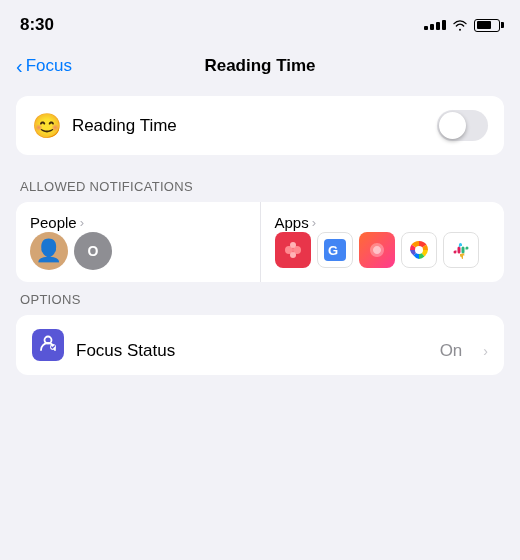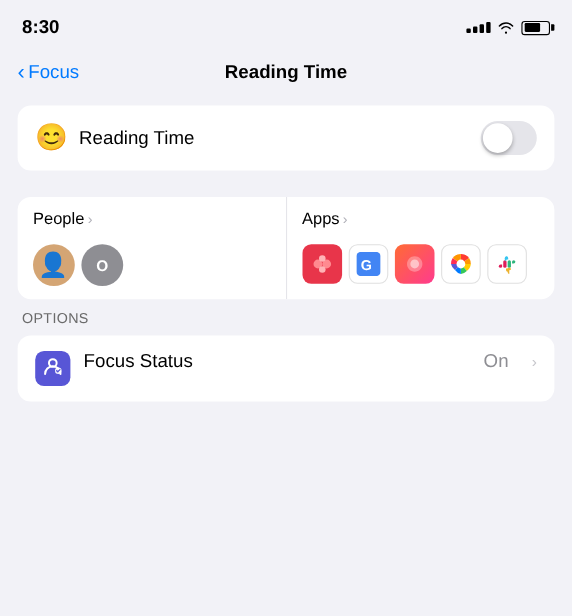--- a/index.html
+++ b/index.html
@@ -191,21 +191,21 @@
     }
 
     .notif-col:first-child {
       border-right: 1px solid #e5e5ea;
     }
 
     .notif-col-title {
       font-size: 15px;
       color: #000;
       font-weight: 400;
-      margin-bottom: 14px;
+      margin-bottom: 1px;
       display: flex;
       align-items: center;
       gap: 2px;
     }
 
     .notif-chevron {
       color: #b0b0b8;
       font-size: 13px;
       margin-left: 1px;
     }
@@ -266,21 +266,21 @@
 
     
     .options-card {
       background: #fff;
       border-radius: 12px;
       overflow: hidden;
     }
 
     .option-row {
       display: flex;
-      align-items: flex-start;
+      align-items: flex-end;
       padding: 14px 16px;
       gap: 12px;
     }
 
     .option-icon-container {
       width: 32px;
       height: 32px;
       border-radius: 8px;
       background: #5856d6;
       display: flex;
@@ -366,20 +366,21 @@
   <div class="toggle-card">
     <div class="toggle-left">
       <span class="emoji-icon">😊</span>
       <span class="toggle-label">Reading Time</span>
     </div>
     <div class="toggle-switch">
       <div class="toggle-knob"></div>
     </div>
   </div>
 
+  <div class="section-label">ALLOWED NOTIFICATIONS</div>
 
   <div class="notifications-card">
 
     <div class="notif-col">
       <div class="notif-col-title">
         <span>People</span>
         <span class="notif-chevron">›</span>
       </div>
       <div class="people-avatars">
         <div class="avatar face-avatar"></div>

